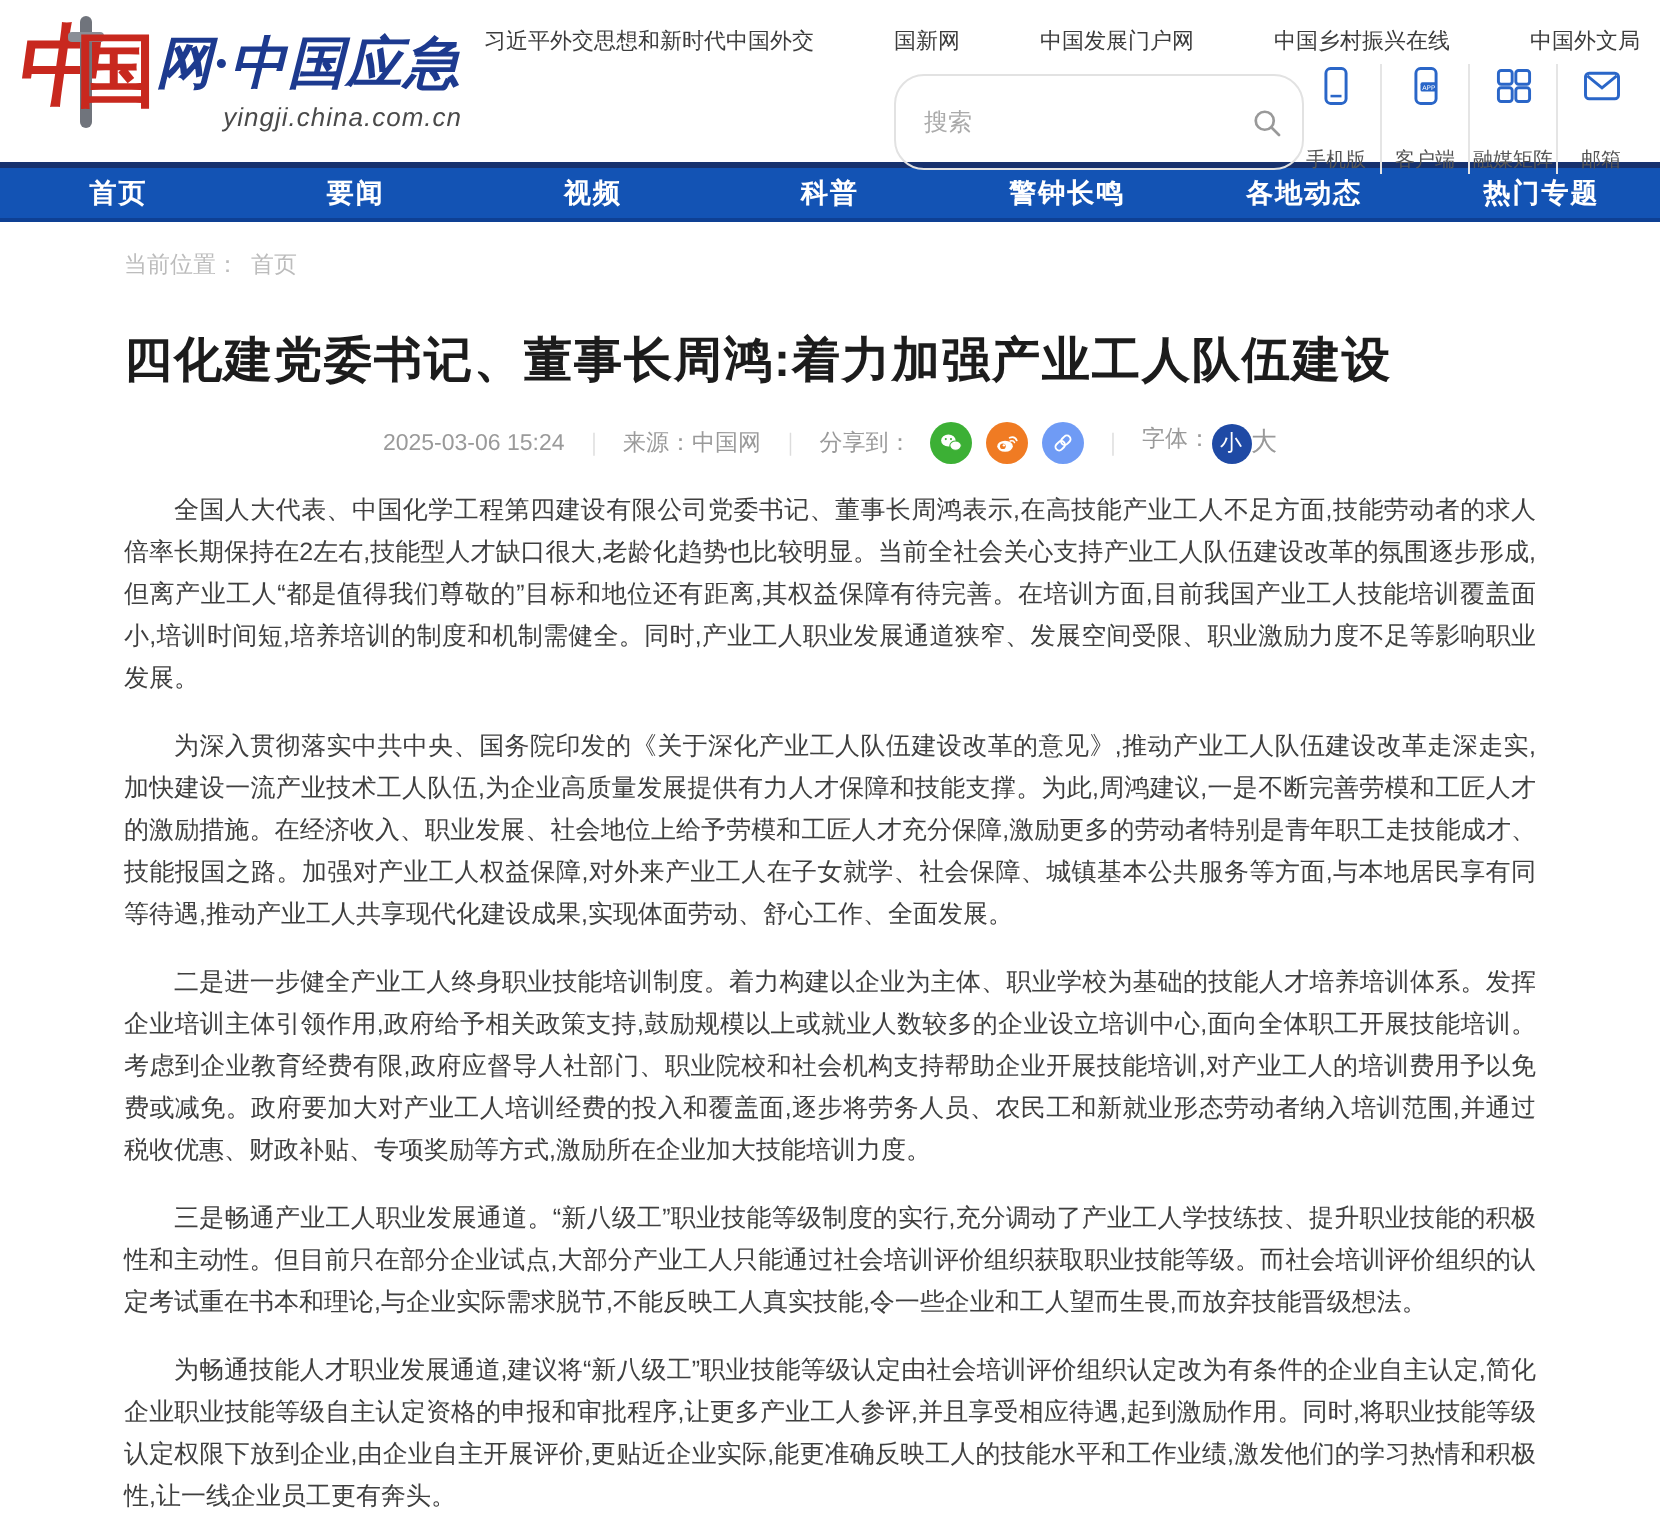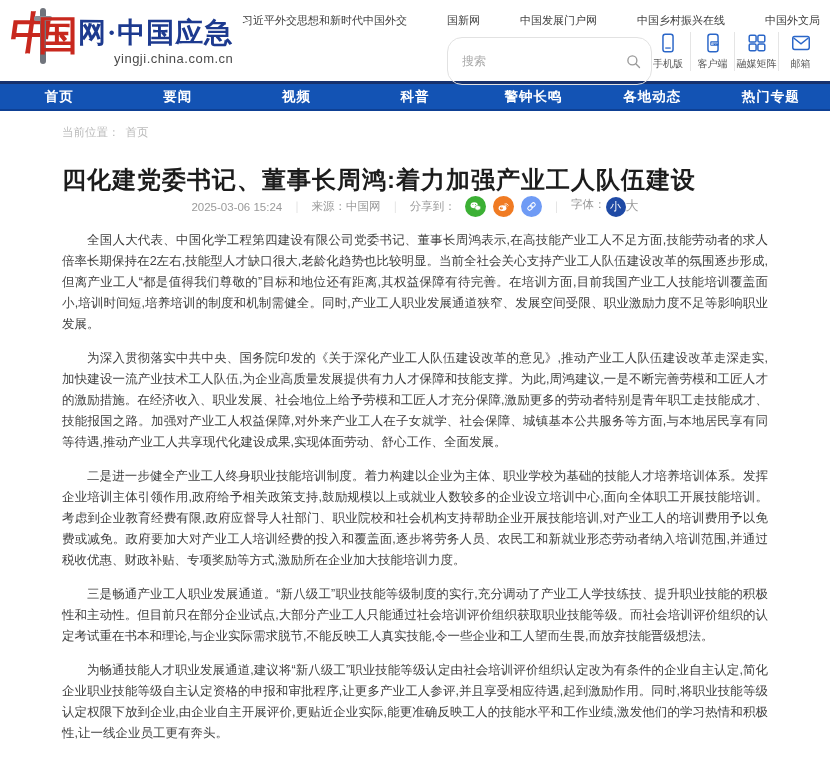--- a/index.html
+++ b/index.html
@@ -9,52 +9,52 @@
   
   .header { position:relative; height:84px; background:#fff; border-bottom:3px solid #17316d; }
   .logo { position:absolute; left:12px; top:6px; display:flex; align-items:flex-start; }
   .logo-art { position:relative; width:64px; height:62px; }
   .logo-sword { position:absolute; left:28px; top:2px; width:6px; height:56px; background:#70747c; border-radius:3px; }
   .logo-sword:before { content:""; position:absolute; left:-6px; top:8px; width:18px; height:5px; background:#8a8e96; border-radius:2px; }
   .logo-zhong { position:absolute; left:-2px; top:6px; font-family:"Liberation Serif","DejaVu Serif",serif;
     font-size:44px; font-weight:bold; color:#c8281e; transform:skewX(-8deg); line-height:1; }
   .logo-guo { position:absolute; left:26px; top:10px; font-family:"Liberation Serif","DejaVu Serif",serif;
     font-size:40px; font-weight:bold; color:#c8281e; line-height:1; }
-  .logo-txt { margin-left:2px; margin-top:12px; }
+  .logo-txt { margin-left:2px; margin-top:12px;font-style:italic; }
   .logo-cn { font-family:"Liberation Serif","DejaVu Serif",serif; font-size:28px; font-weight:bold; color:#1d3a8f; letter-spacing:1px; line-height:1.1; }
   .logo-domain { font-size:13px; color:#4a4a4a; text-align:right; margin-top:2px; letter-spacing:0.5px; }
 
   .top-links { position:absolute; right:10px; top:13px; display:flex; gap:40px; font-size:11px; color:#3c3c3c; }
   .top-links span { cursor:pointer; white-space:nowrap; }
 
   .search-wrap { position:absolute; right:178px; top:37px; width:205px; height:48px;
     border:1px solid #e2e2e2; border-radius:15px; display:flex; align-items:center; padding:0 10px 0 14px; }
   .search-wrap input { flex:1; border:none; outline:none; font-size:12px; color:#333; background:transparent; }
   .search-wrap input::placeholder { color:#aaa; }
   .search-icon { width:15px; height:15px; flex:0 0 auto; }
 
   .quick-icons { position:absolute; right:8px; top:32px; display:flex; }
-  .quick-item { width:44px; display:flex; flex-direction:column; align-items:center; gap:3px; cursor:pointer; position:relative; }
+  .quick-item { width:44px; display:flex; flex-direction:column; align-items:center; gap:19px; cursor:pointer; position:relative; }
   .quick-item + .quick-item { border-left:1px solid #e5e5e5; }
   .quick-item svg { width:22px; height:22px; }
   .quick-label { font-size:10px; color:#555; white-space:nowrap; }
 
   
   .nav { display:flex; height:27px; background:#1353b4; border-bottom:2px solid #0e4094; }
   .nav-item { flex:1; display:flex; align-items:center; justify-content:center;
     color:#fff; font-size:13.5px; font-weight:bold; cursor:pointer; letter-spacing:1px; }
 
   
   .breadcrumb { margin:14px 0 0 62px; font-size:11.5px; color:#bcbcbc; }
   .breadcrumb a { color:#bcbcbc; text-decoration:none; margin-left:6px; cursor:pointer; }
 
   
   .article { width:706px; margin:0 auto; }
   .article-title { margin-top:24px; text-align:left; font-size:24px; font-weight:bold; color:#1c1c1c; letter-spacing:1px; }
-  .meta { display:flex; justify-content:center; align-items:center; gap:9px; font-size:11.5px; color:#9a9a9a; }
+  .meta { margin-top:15px; display:flex; justify-content:center; align-items:center; gap:9px; font-size:11.5px; color:#9a9a9a; }
   .meta .sep { color:#dcdcdc; }
   .share-group { display:flex; align-items:center; gap:7px; }
   .share-circle { width:21px; height:21px; border-radius:50%; display:flex; align-items:center; justify-content:center; cursor:pointer; }
   .share-wechat { background:#3cb035; }
   .share-weibo  { background:#f07b23; }
   .share-link   { background:#6f9bf5; }
   .share-circle svg { width:13px; height:13px; }
   .font-group { display:flex; align-items:flex-start; gap:0; }
   .font-small { width:20px; height:20px; border-radius:50%; background:#1f4aa5; color:#fff;
     display:flex; align-items:center; justify-content:center; font-size:11px; cursor:pointer; }

